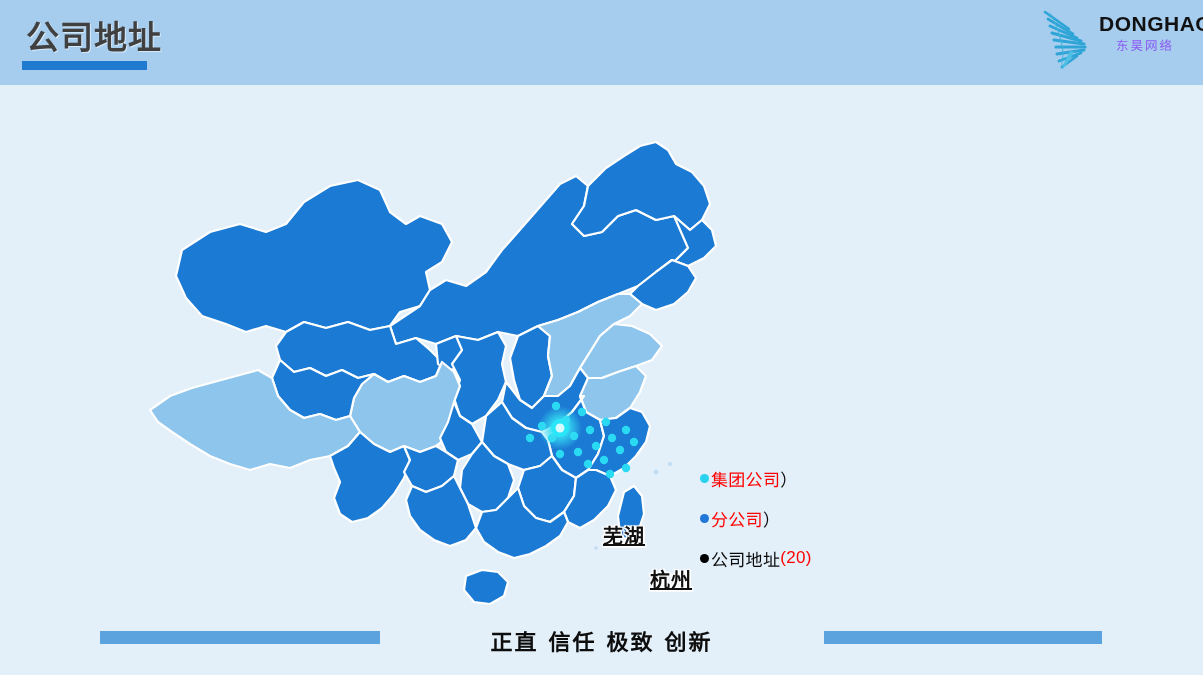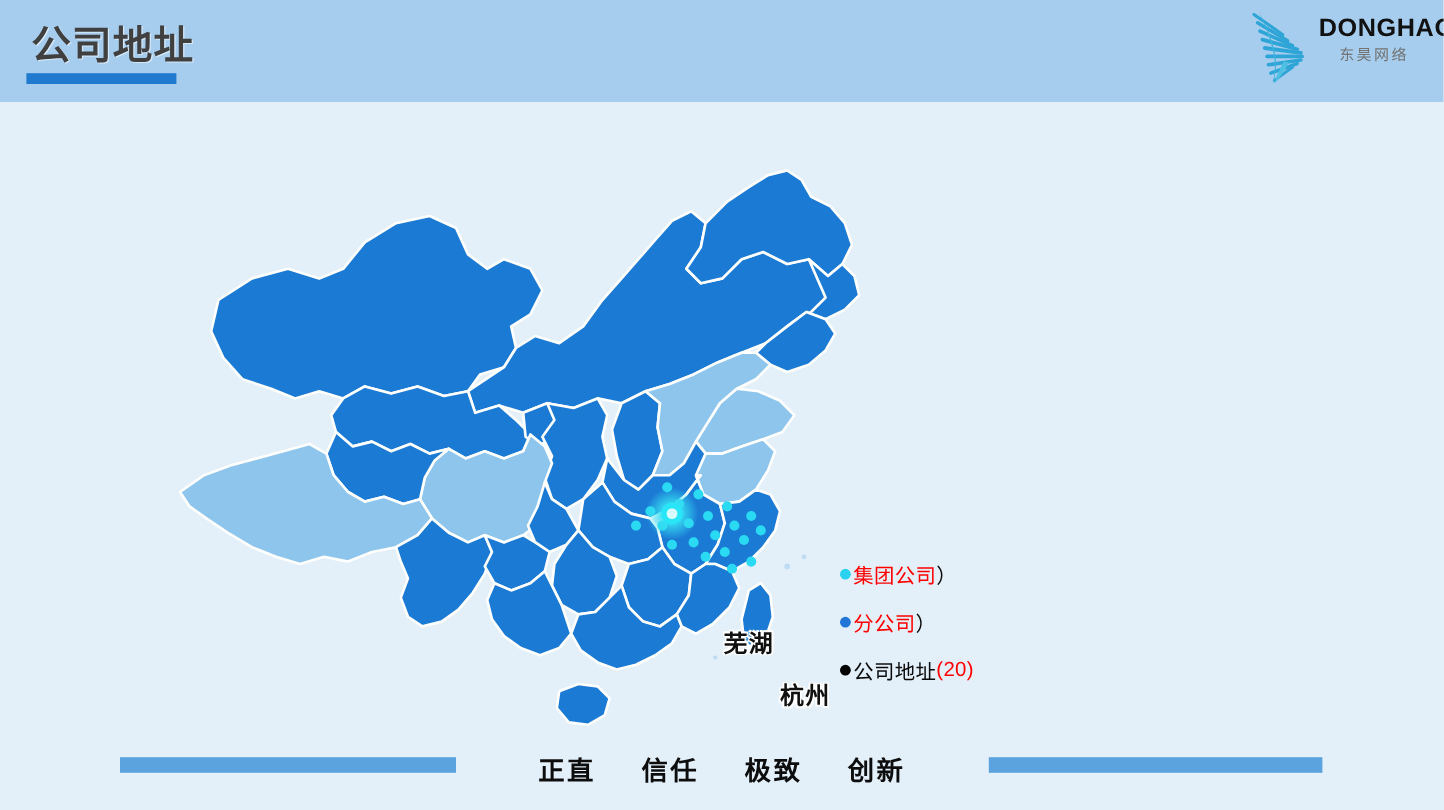--- a/index.html
+++ b/index.html
@@ -72,21 +72,21 @@
   }
   .logo-name {
     font-size: 21px;
     font-weight: bold;
     color: #111111;
     letter-spacing: 0.5px;
     line-height: 24px;
   }
   .logo-sub {
     font-size: 12.5px;
-    color: #737373;
+    color: #8b5cf6;
     letter-spacing: 2px;
     line-height: 18px;
     margin-top: 1px;
   }
 
   
   .map-area {
     position: absolute;
     left: 90px;
     top: 120px;
@@ -106,20 +106,21 @@
     font-weight: bold;
     color: #101010;
     white-space: nowrap;
     letter-spacing: 1px;
     text-shadow:
       -1.4px -1.4px 0 #ffffff,
        1.4px -1.4px 0 #ffffff,
       -1.4px  1.4px 0 #ffffff,
        1.4px  1.4px 0 #ffffff,
        0 0 3px #ffffff;
+    text-decoration: underline;
   }
   .city-wuhu { left: 513px; top: 400px; }
   .city-hangzhou { left: 560px; top: 444px; }
 
   
   .legend {
     position: absolute;
     left: 700px;
     top: 458px;
     width: 420px;
@@ -167,21 +168,21 @@
     left: 0;
     top: 624px;
     width: 1203px;
     text-align: center;
     font-size: 22px;
     font-weight: bold;
     color: #0d0d0d;
     letter-spacing: 2px;
     pointer-events: none;
   }
-  .tagline span { margin: 0 19px; text-align: center; }
+  .tagline span { margin: 0 5px; text-align: center; }
 </style>
 </head>
 <body>
 
 <div class="header-band"></div>
 
 <div class="page-title">公司地址</div>
 <div class="title-underline"></div>
 
 <div class="logo-block">

